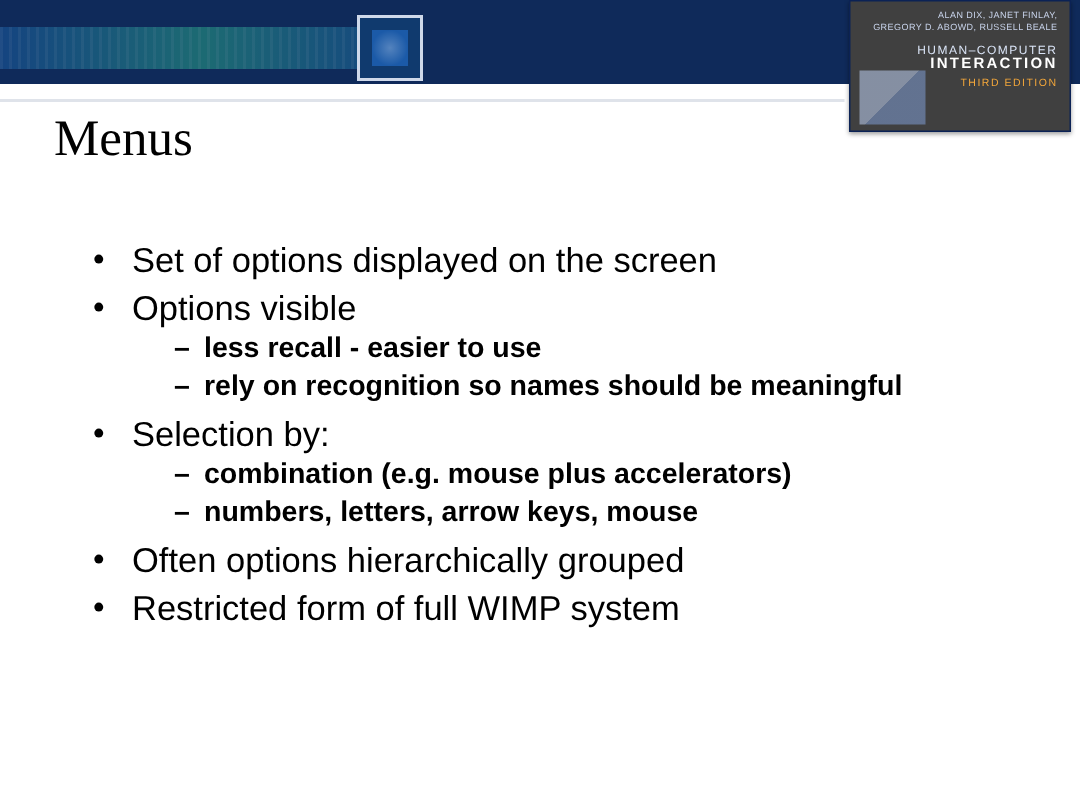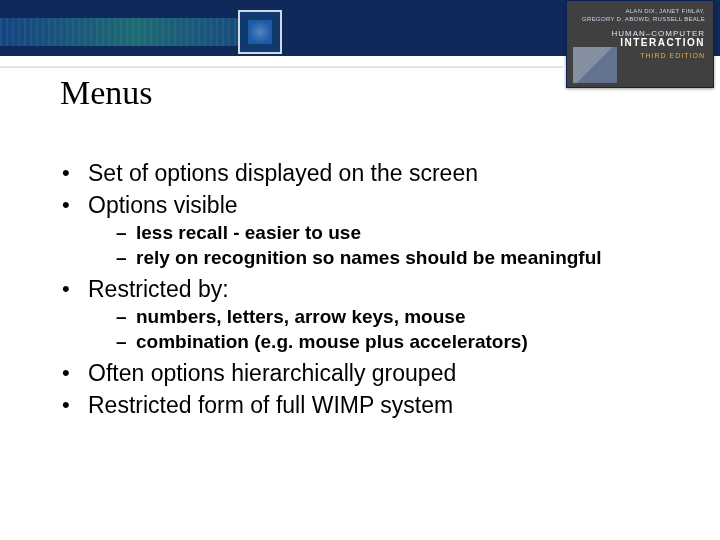--- a/index.html
+++ b/index.html
@@ -115,21 +115,21 @@
     left: 0;
     width: 563px;
     height: 10px;
     background: #ffffff;
     border-bottom: 2px solid #dfe3ea;
   }
 
   .title {
     position: absolute;
     top: 74px;
-    left: 60px;
+    left: 36px;
     font-family: "Comic Sans MS", "Comic Sans", cursive;
     font-size: 34px;
     color: #000;
   }
 
   .content {
     position: absolute;
     top: 158px;
     left: 58px;
     right: 30px;
@@ -205,24 +205,24 @@
         <span>Set of options displayed on the screen</span>
       </li>
       <li>
         <span>Options visible</span>
         <ul class="lvl2">
           <li><span>less recall - easier to use</span></li>
           <li><span>rely on recognition so names should be meaningful</span></li>
         </ul>
       </li>
       <li>
-        <span>Restricted by:</span>
+        <span>Selection by:</span>
         <ul class="lvl2">
+          <li><span>combination  (e.g. mouse plus accelerators)</span></li>
           <li><span>numbers, letters, arrow keys, mouse</span></li>
-          <li><span>combination  (e.g. mouse plus accelerators)</span></li>
         </ul>
       </li>
       <li>
         <span>Often options hierarchically grouped</span>
       </li>
       <li>
         <span>Restricted form of full WIMP system</span>
       </li>
     </ul>
   </div>

